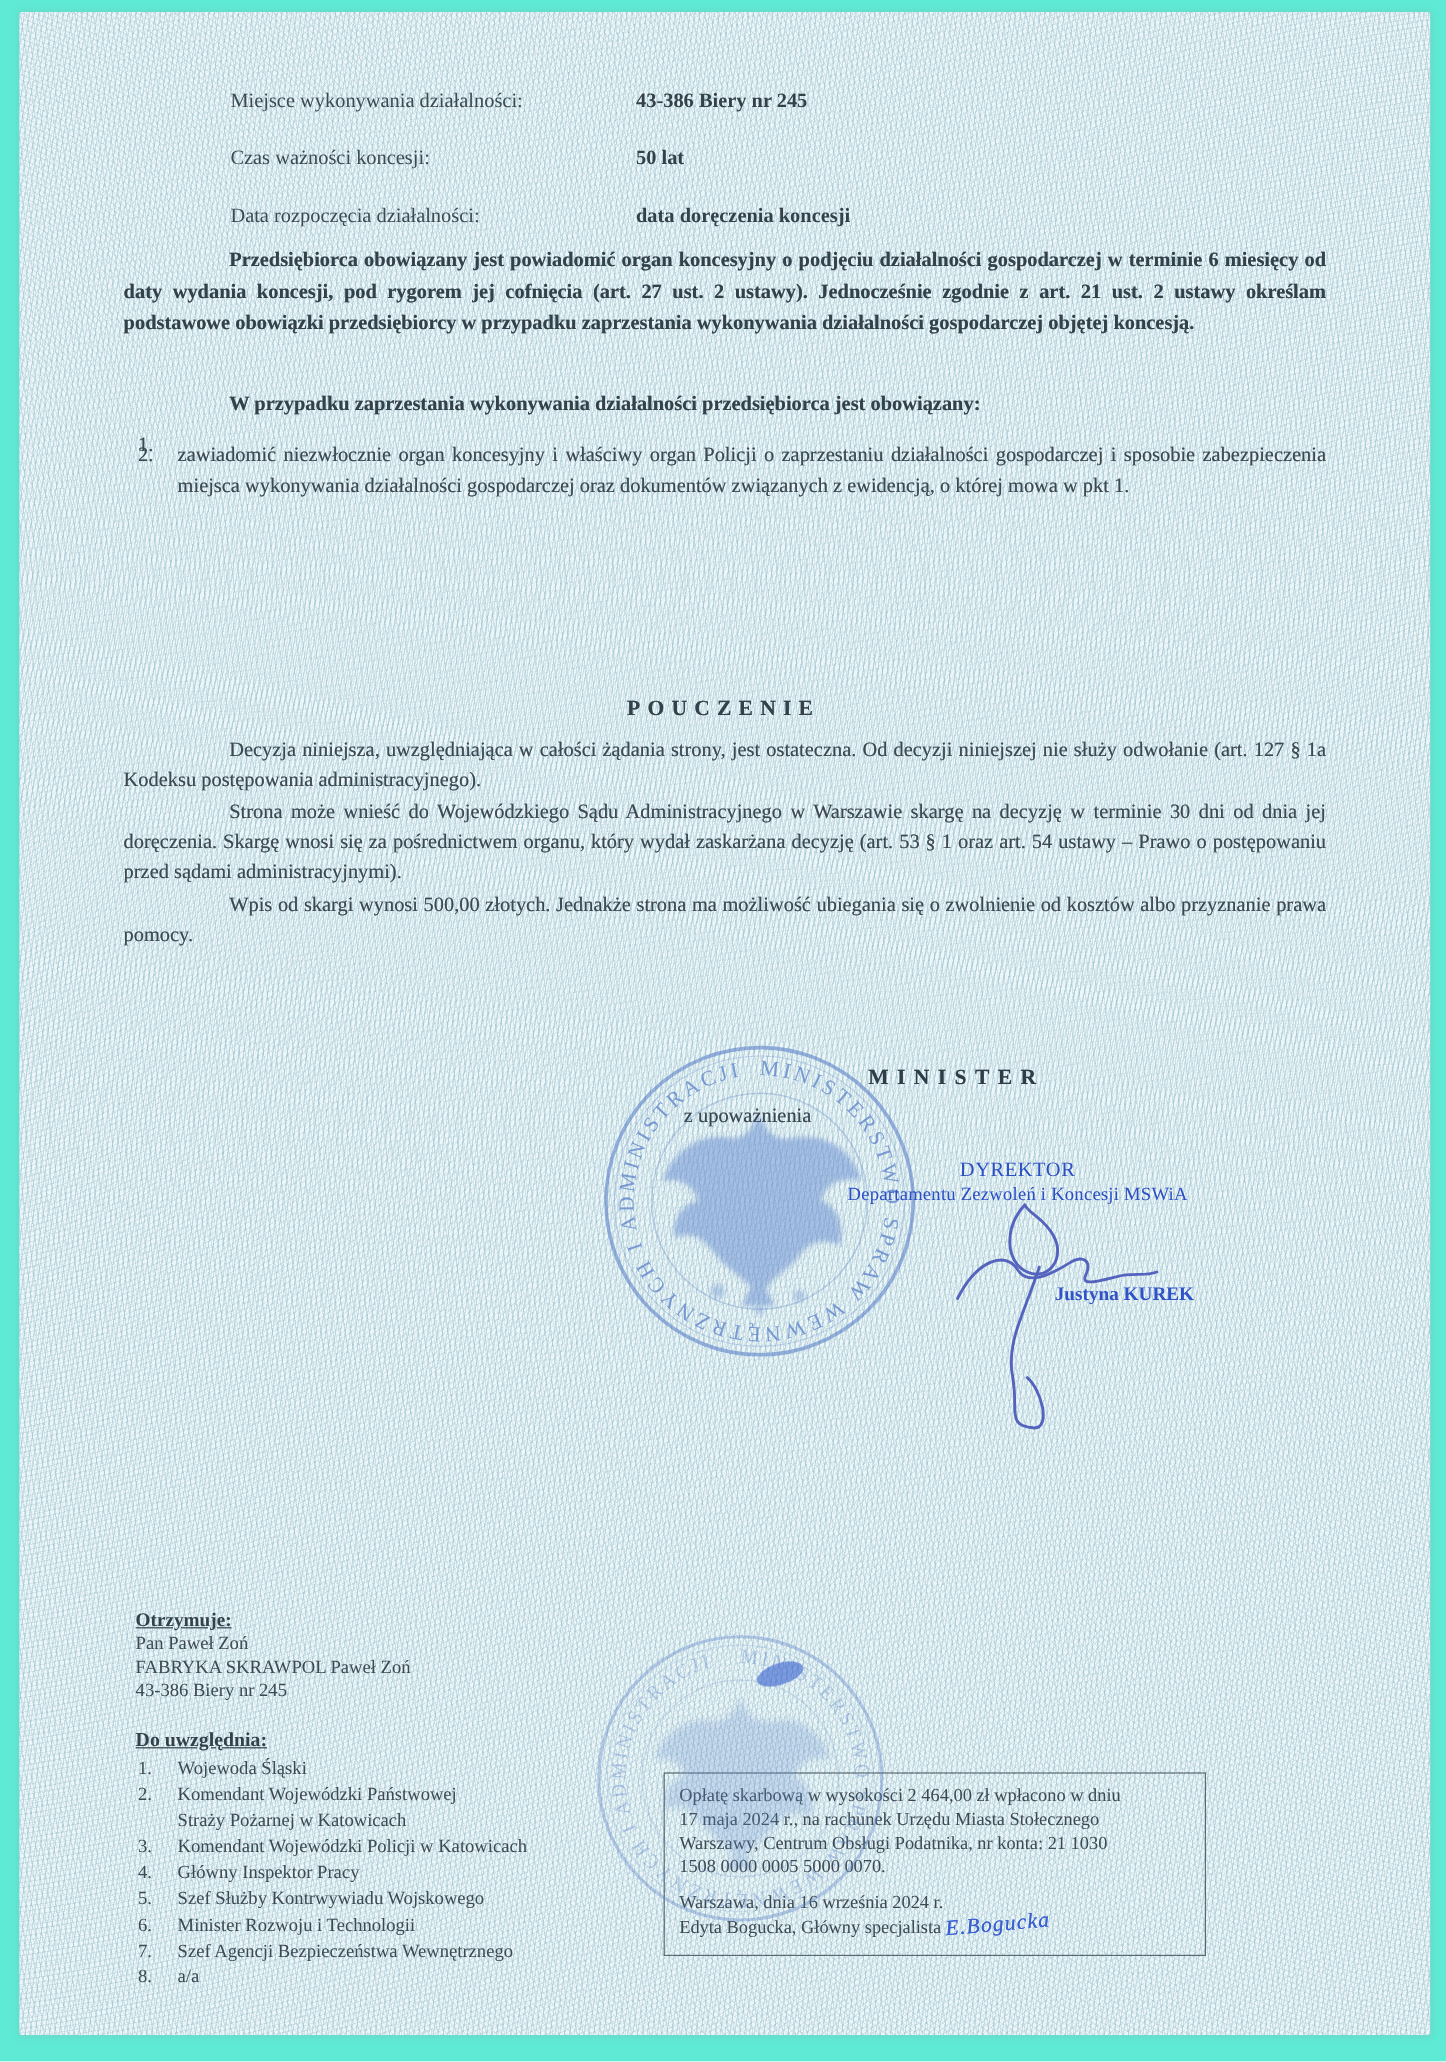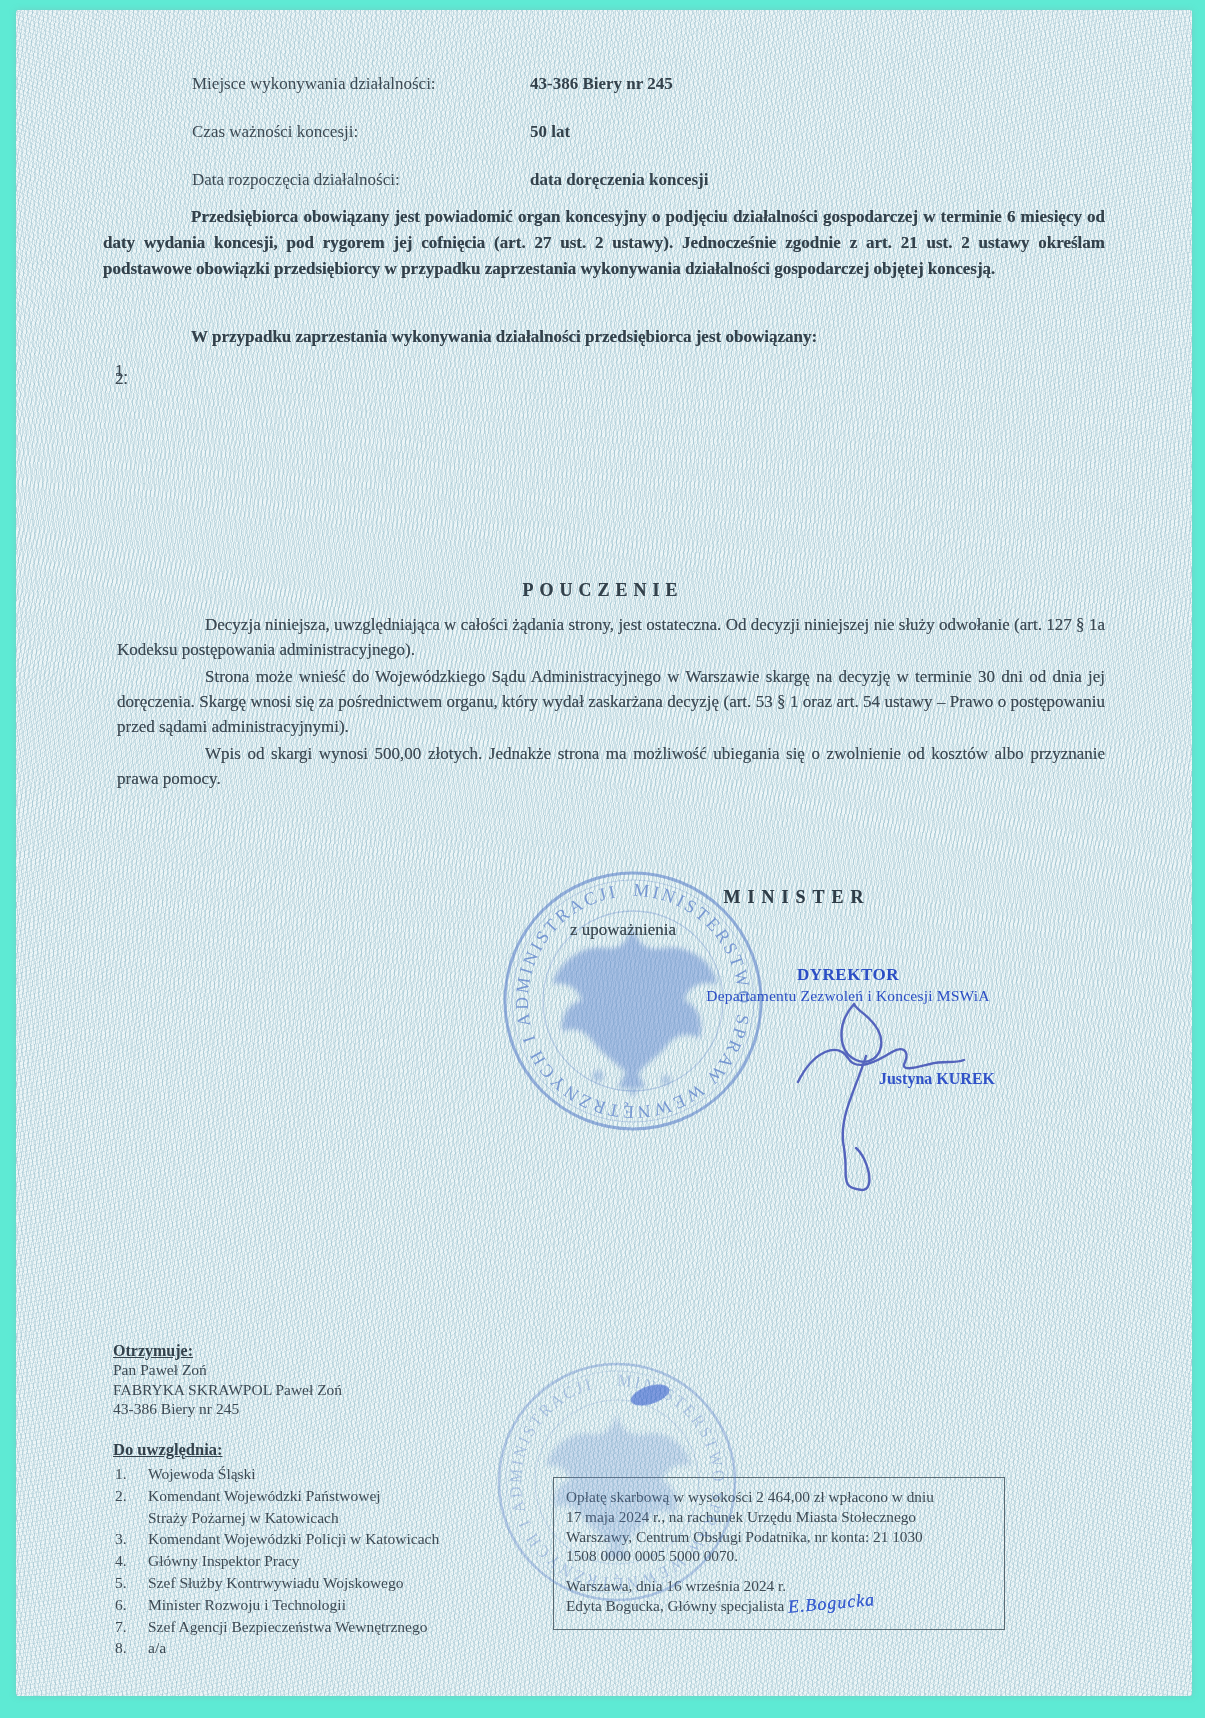--- a/index.html
+++ b/index.html
@@ -21,26 +21,26 @@
   .ind{text-indent:88px;}
   
   .drow{position:absolute;left:192px;width:940px;height:24px;}
   .drow .dlabel{font-size:17px;}
   .drow .dvalue{position:absolute;left:338px;top:0;font-weight:bold;color:#33414b;font-size:17px;white-space:nowrap;}
   
   .oli{position:relative;padding-left:45px;margin-bottom:8px;}
   .oli .num{position:absolute;left:12px;top:0;}
   
   .pz-head{font-weight:bold;letter-spacing:6px;font-size:18px;text-align:center;color:#33414b;}
-  .pz p{margin:0 0 2px 14px;}
+  .pz p{margin:0 0 2px 0;}
   
   .minister{font-weight:bold;letter-spacing:7px;font-size:18px;text-align:center;color:#2f3d48;}
   .zupow{font-size:17px;text-align:center;color:#3a4750;}
   .blue{color:#2b4ec5;}
-  .dir-title{font-weight:bold;font-size:17px;text-align:center;letter-spacing:.5px;}
+  .dir-title{font-weight:normal;font-size:17px;text-align:center;letter-spacing:.5px;}
   .dir-dept{font-size:15.5px;text-align:center;margin-top:2px;letter-spacing:.2px;}
   .dir-name{font-weight:bold;font-size:16px;text-align:right;color:#3052c8;}
   
   .small{font-size:15.5px;line-height:19.5px;}
   .uhead{font-weight:bold;text-decoration:underline;font-size:16px;color:#33414b;}
   .ccitem{position:relative;padding-left:35px;line-height:21.8px;font-size:15.5px;}
   .ccitem .num{position:absolute;left:2px;top:0;}
   .feebox{position:absolute;left:553px;top:1477px;width:452px;height:153px;box-sizing:border-box;
           border:1.5px solid rgba(58,74,84,.8);padding:9px 12px;font-size:15.3px;line-height:19.8px;}
   .feebox .bl{display:block;}
@@ -74,20 +74,21 @@
     <div class="abs txt bold just ind" style="left:103px;top:204px;width:1002px;">Przedsiębiorca obowiązany jest powiadomić organ koncesyjny o podjęciu działalności gospodarczej w terminie 6 miesięcy od daty wydania koncesji, pod rygorem jej cofnięcia (art. 27 ust. 2 ustawy). Jednocześnie zgodnie z art. 21 ust. 2 ustawy określam podstawowe obowiązki przedsiębiorcy w przypadku zaprzestania wykonywania działalności gospodarczej objętej koncesją.</div>
 
     <div class="abs txt bold ind" style="left:103px;top:324px;width:1002px;">W przypadku zaprzestania wykonywania działalności przedsiębiorca jest obowiązany:</div>
 
     <div class="abs txt" style="left:103px;top:358px;width:1002px;">
       <div class="oli just">
         <span class="num">1.</span>
       </div>
       <div class="oli just">
         <span class="num">2.</span>
+        <span>zawiadomić niezwłocznie organ koncesyjny i właściwy organ Policji o zaprzestaniu działalności gospodarczej i sposobie zabezpieczenia miejsca wykonywania działalności gospodarczej oraz dokumentów związanych z ewidencją, o której mowa w pkt 1.</span>
       </div>
     </div>
 
 
     <div class="abs pz-head txt" style="left:103px;top:577px;width:1000px;">POUCZENIE</div>
 
     <div class="abs txt pz" style="left:103px;top:612px;width:1002px;line-height:25px;">
       <p class="just ind">Decyzja niniejsza, uwzględniająca w całości żądania strony, jest ostateczna. Od decyzji niniejszej nie służy odwołanie (art. 127 § 1a Kodeksu postępowania administracyjnego).</p>
       <p class="just ind">Strona może wnieść do Wojewódzkiego Sądu Administracyjnego w Warszawie skargę na decyzję w terminie 30 dni od dnia jej doręczenia. Skargę wnosi się za pośrednictwem organu, który wydał zaskarżana decyzję (art. 53 § 1 oraz art. 54 ustawy – Prawo o postępowaniu przed sądami administracyjnymi).</p>
       <p class="just ind">Wpis od skargi wynosi 500,00 złotych. Jednakże strona ma możliwość ubiegania się o zwolnienie od kosztów albo przyznanie prawa pomocy.</p>

